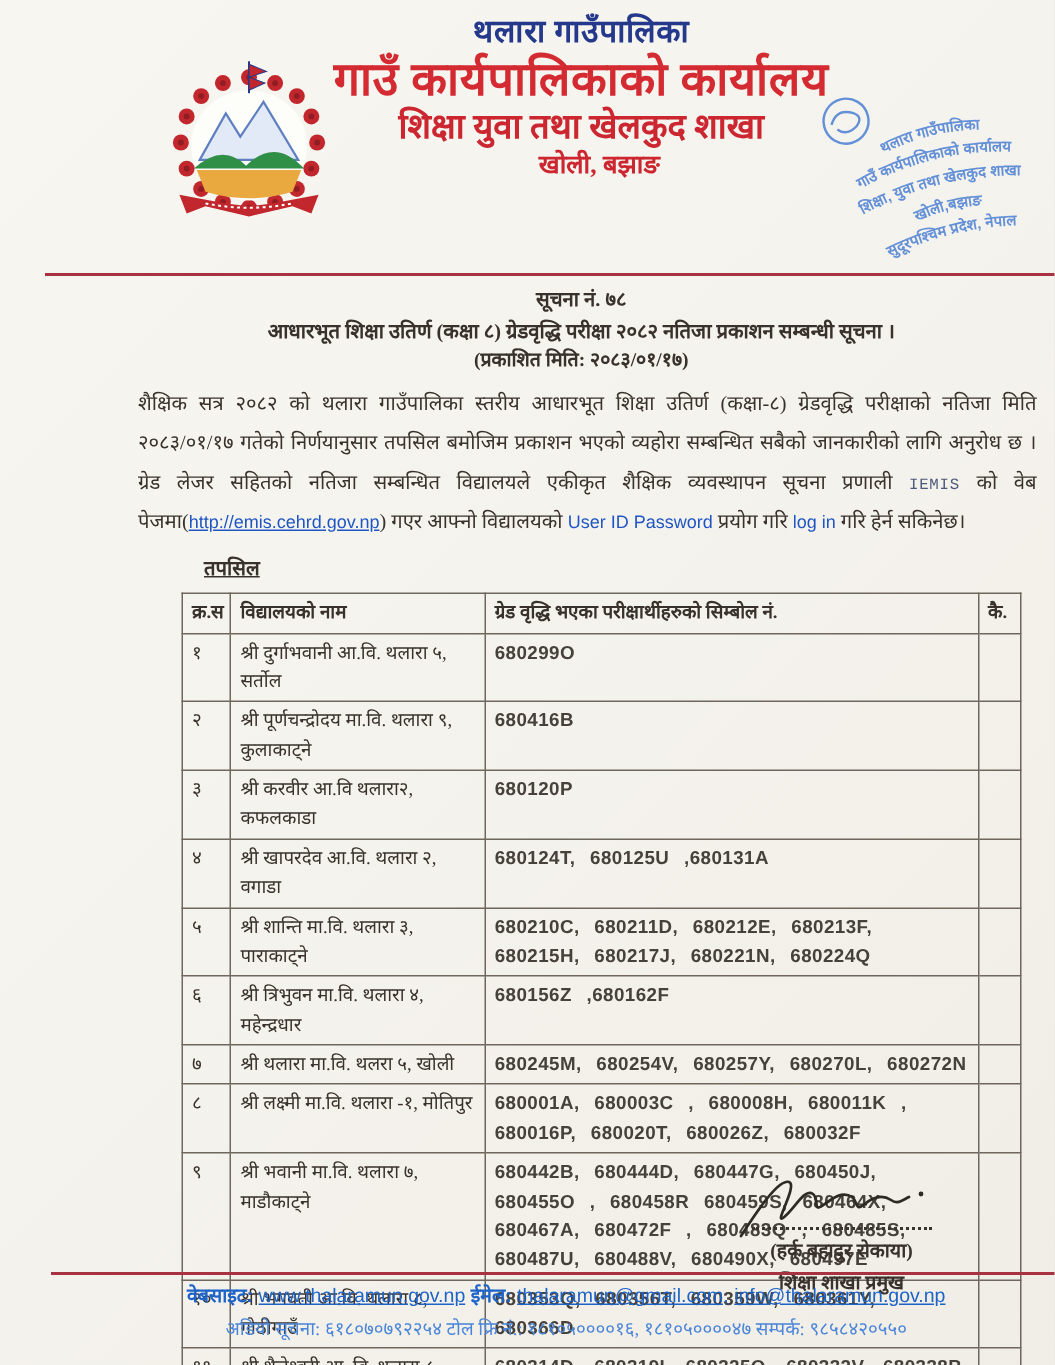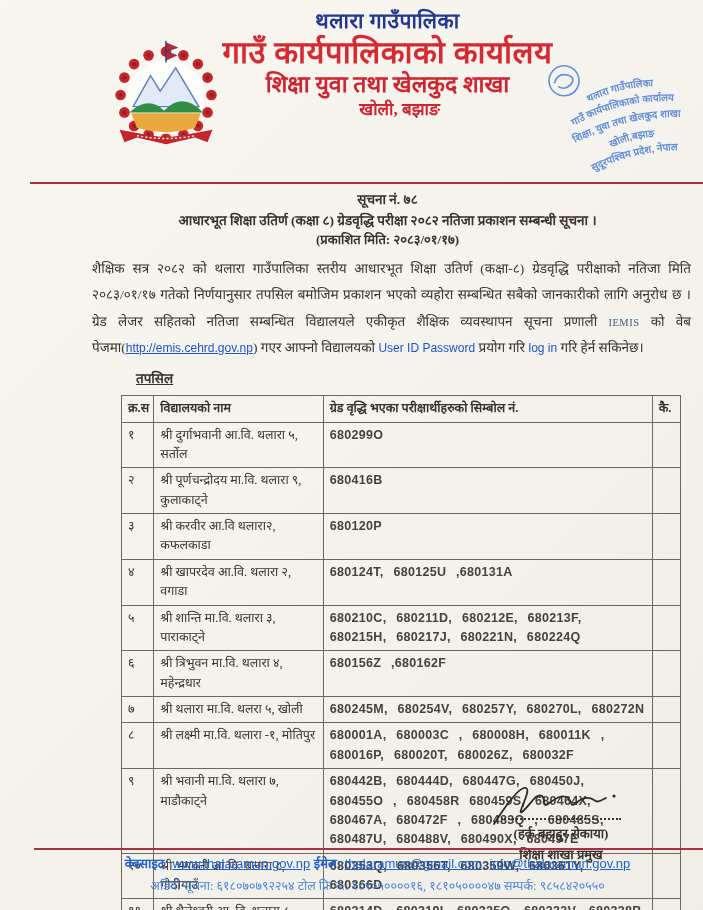--- a/index.html
+++ b/index.html
@@ -19,21 +19,21 @@
   .place-line{font-size:17px;font-weight:bold;color:#cc2630;margin-top:2px;margin-left:24px;}
   .prov-line{font-size:16px;font-weight:bold;color:#cc2630;margin-top:2px;}
   .rule-top{position:absolute;left:30px;right:0;top:182px;height:2px;background:#a83240;}
   
   .notice-head{margin-top:22px;text-align:center;line-height:1.45;}
   .notice-no{font-size:13.5px;font-weight:bold;}
   .notice-subject{font-size:13.5px;font-weight:bold;margin-top:1px;}
   .notice-date{font-size:13px;font-weight:bold;margin-top:1px;}
   
   .body-para{margin:6px 48px 0 56px;font-size:13.5px;line-height:1.95;text-align:justify;}
-  .latin-sc{font-family:Liberation Serif, serif;font-size:10.5px;color:#4a5a7a;letter-spacing:.5px;}
+  .latin-sc{font-family:Liberation Mono, monospace;font-size:10.5px;color:#4a5a7a;letter-spacing:.5px;}
   .blue{color:#1f56c4;font-family:"Liberation Sans",sans-serif;font-size:12px;}
   .link{color:#1f56c4;text-decoration:underline;font-family:"Liberation Sans",sans-serif;font-size:12px;cursor:pointer;}
   .tapasil{margin:8px 0 8px 100px;font-size:13.5px;font-weight:bold;text-decoration:underline;}
   
   table.results{border-collapse:collapse;margin-left:85px;width:560px;table-layout:fixed;}
   table.results th,table.results td{
     border:1px solid #6f675d;padding:3px 6px;vertical-align:top;
     font-size:12.5px;line-height:1.55;text-align:left;
   }
   table.results th{font-weight:bold;}

